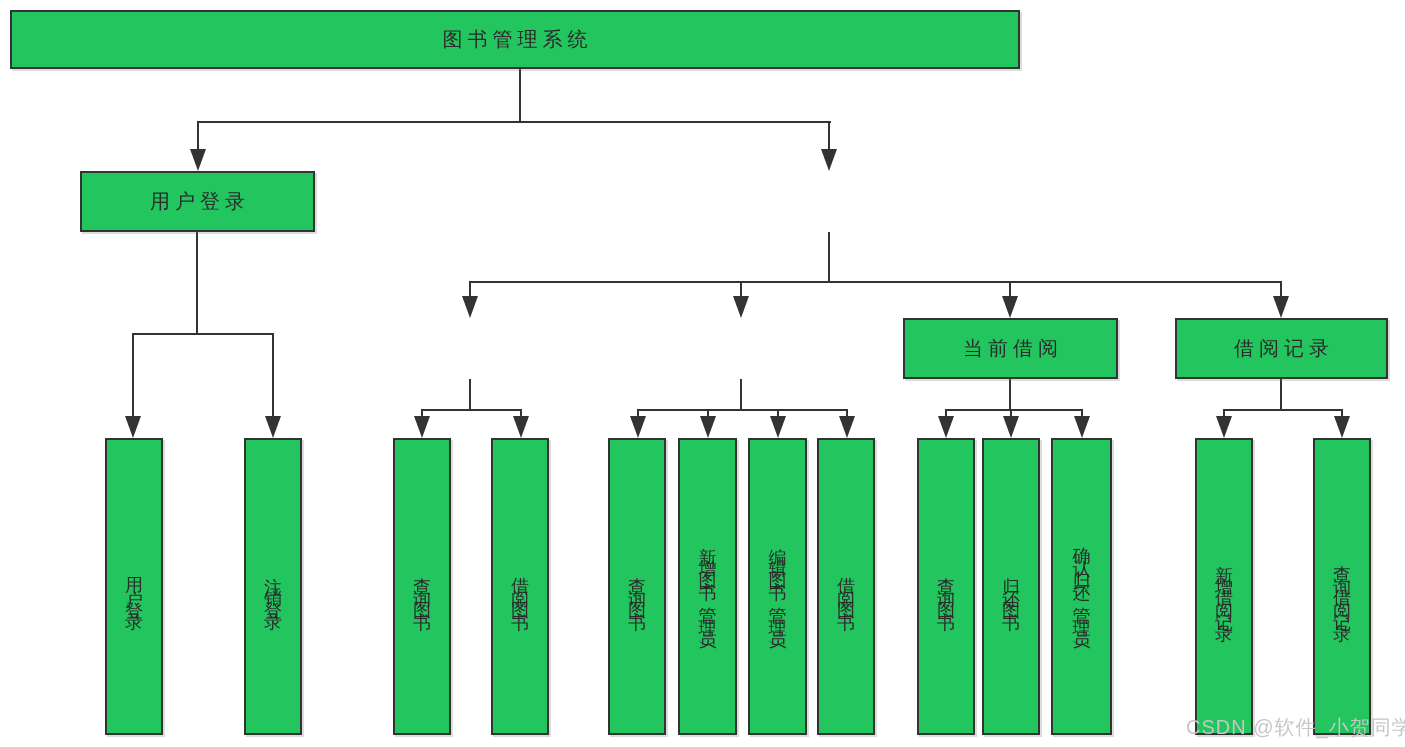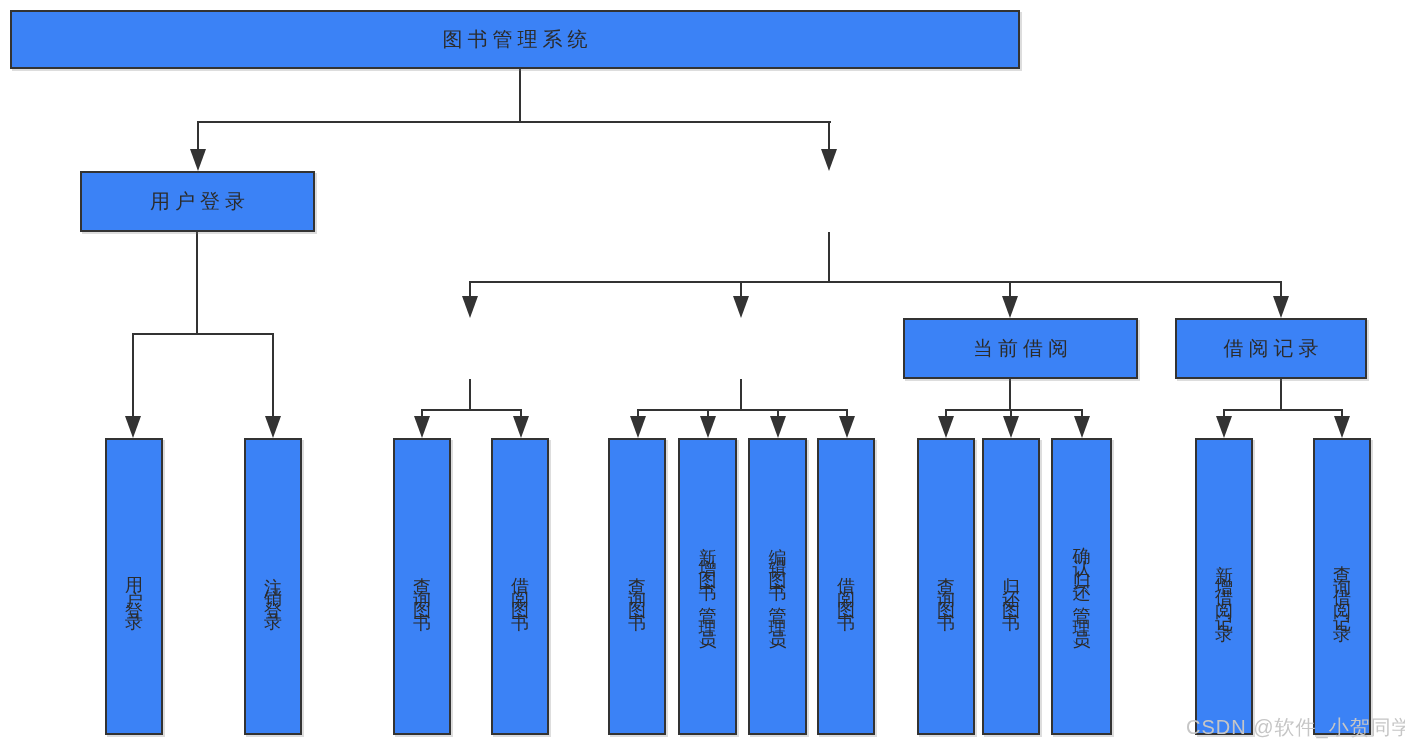--- a/index.html
+++ b/index.html
@@ -5,21 +5,21 @@
   html,body{margin:0;padding:0;background:#ffffff;}
   #canvas{
     position:relative;
     width:1405px;height:747px;
     background:#ffffff;
     overflow:hidden;
     font-family:"Liberation Sans","DejaVu Sans",sans-serif;
   }
   .node{
     position:absolute;
-    background:#3b82f6;
+    background:#22c55e;
     border:2px solid #333333;
     box-shadow:2px 2px 0 rgba(120,120,120,.25);
     display:flex;align-items:center;justify-content:center;
     color:#2b2b2b;
     box-sizing:border-box;
     z-index:2;
   }
   .hnode{
     font-size:20px;
     letter-spacing:5px;
@@ -83,24 +83,24 @@
   <div class="line" style="left:469px;top:281px;width:813px;height:2px;"></div>
   <div class="line" style="left:469px;top:281px;width:2px;height:19px;"></div>
   <div class="tri" style="left:462px;top:296px;"></div>
   <div class="line" style="left:740px;top:281px;width:2px;height:19px;"></div>
   <div class="tri" style="left:733px;top:296px;"></div>
   <div class="line" style="left:1009px;top:281px;width:2px;height:19px;"></div>
   <div class="tri" style="left:1002px;top:296px;"></div>
   <div class="line" style="left:1280px;top:281px;width:2px;height:19px;"></div>
   <div class="tri" style="left:1273px;top:296px;"></div>
 
-  <div class="node hnode" style="left:903px;top:318px;width:235px;height:61px;">
+  <div class="node hnode" style="left:903px;top:318px;width:215px;height:61px;">
     <span>当前借阅</span>
   </div>
-  <div class="node hnode" style="left:1175px;top:318px;width:192px;height:61px;text-align:right;">
+  <div class="node hnode" style="left:1175px;top:318px;width:213px;height:61px;text-align:right;">
     <span>借阅记录</span>
   </div>
 
   <div class="line" style="left:469px;top:379px;width:2px;height:32px;"></div>
   <div class="line" style="left:421px;top:409px;width:101px;height:2px;"></div>
   <div class="line" style="left:421px;top:409px;width:2px;height:10px;"></div>
   <div class="tri" style="left:414px;top:416px;"></div>
   <div class="line" style="left:520px;top:409px;width:2px;height:10px;"></div>
   <div class="tri" style="left:513px;top:416px;"></div>
 

